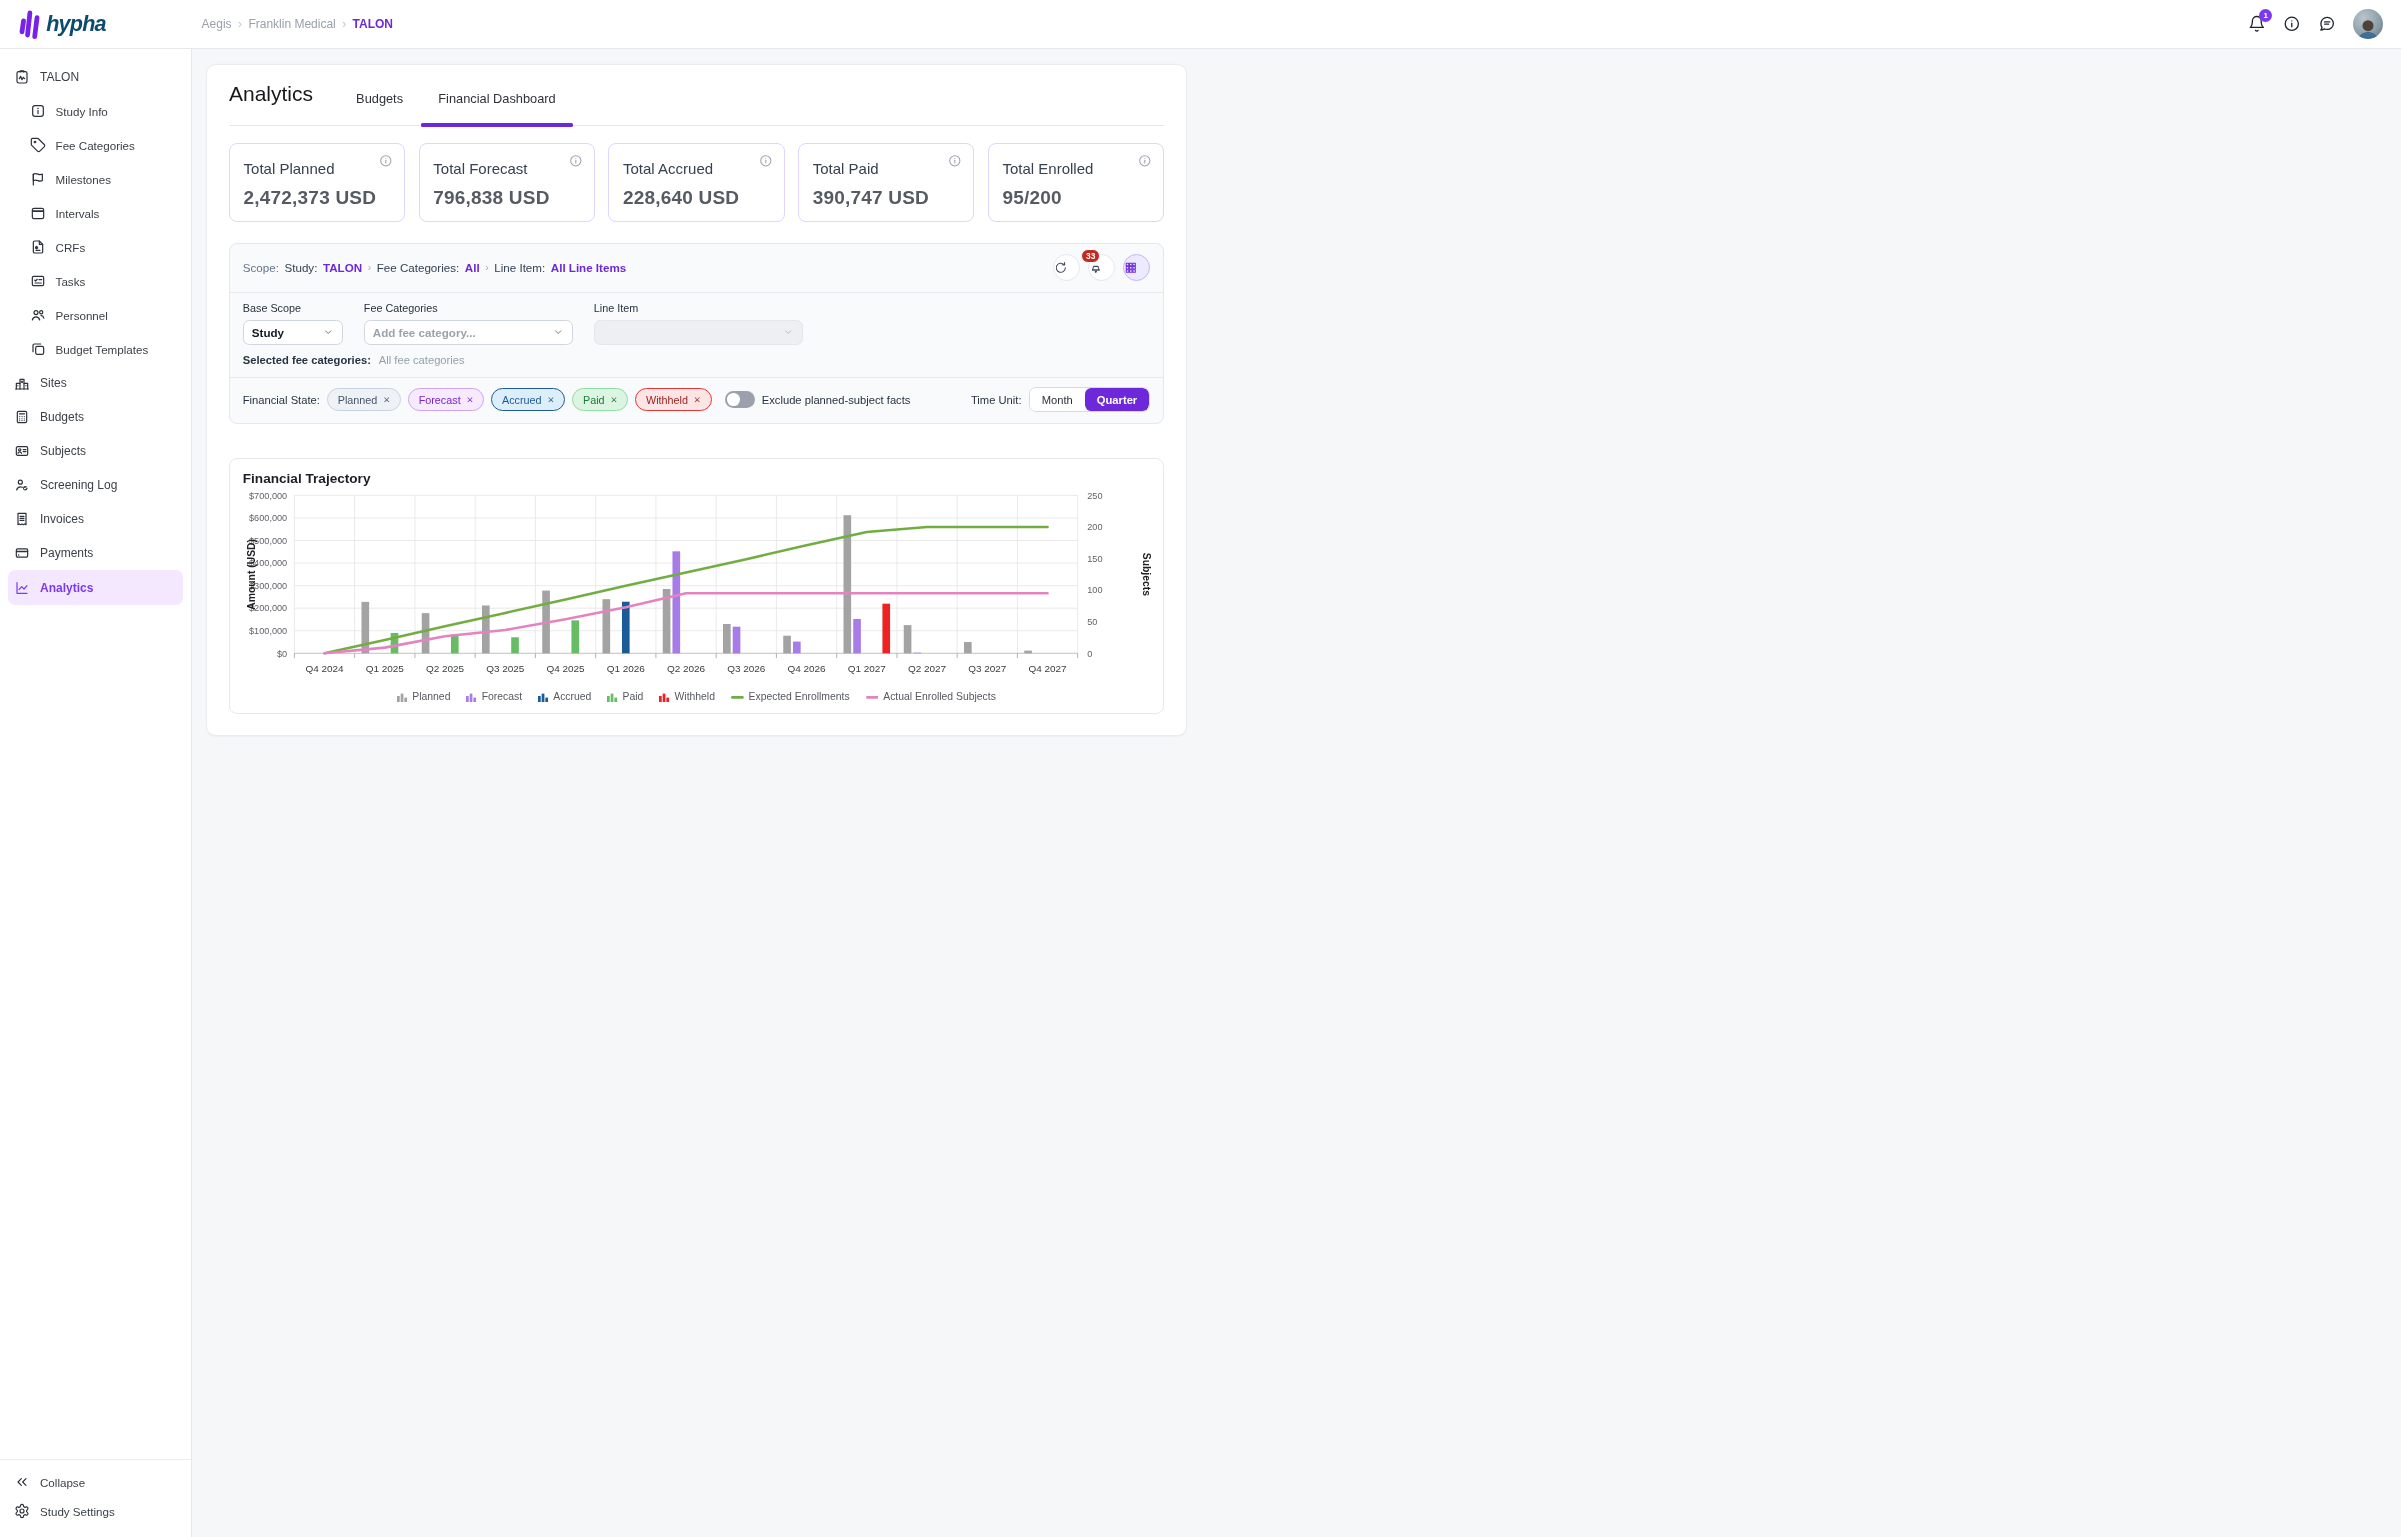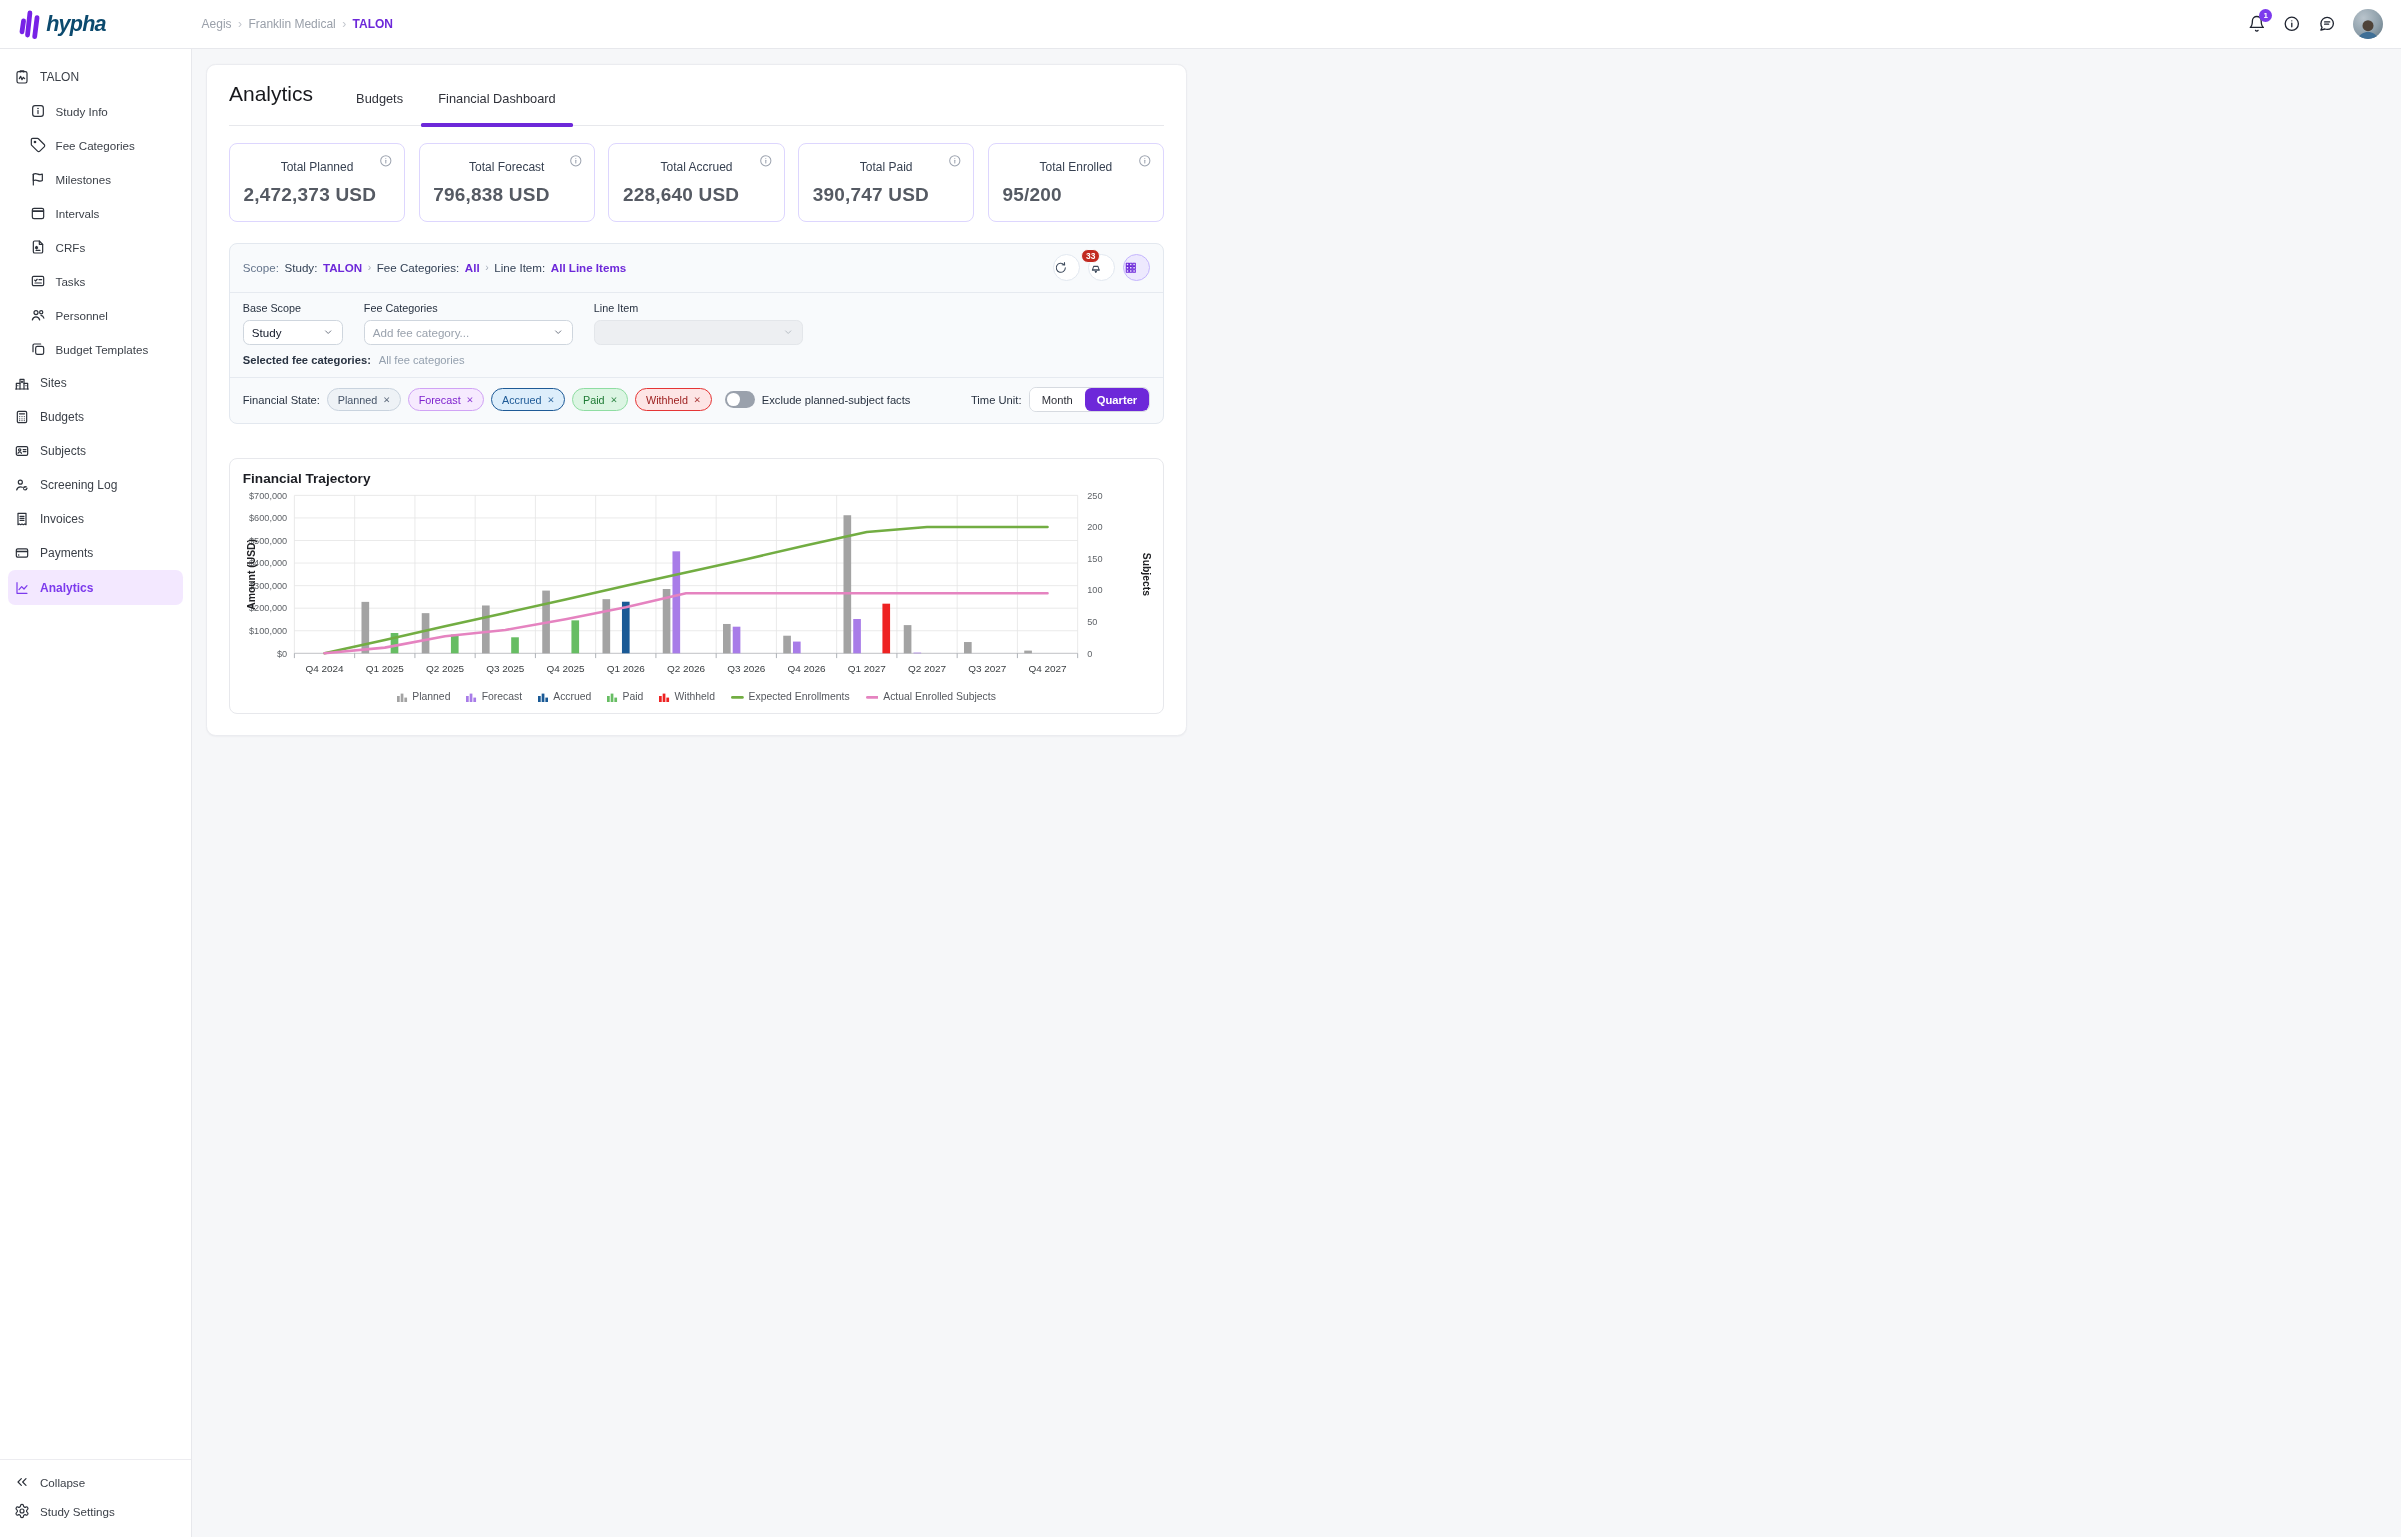--- a/index.html
+++ b/index.html
@@ -39,40 +39,40 @@
   .title-row { display:flex; align-items:flex-end; border-bottom:0.8px solid #e7e8ec; height:61px; }
   .page-title { font-size:21px; font-weight:500; color:#17181c; padding-bottom:19px; }
   .tabs { display:flex; margin-left:25.5px; }
   .tab { font-size:12.8px; color:#30323a; padding:0 17.6px 19px; cursor:pointer; position:relative; }
   .tab.active { font-weight:400; }
   .tab.active::after { content:""; position:absolute; left:0; right:0; bottom:-1.6px; height:3.2px; background:#6d28d9; border-radius:1.6px; }
 
   
   .stats { display:flex; gap:13.6px; margin-top:17px; }
   .stat-card { flex:1; background:#fff; border:0.8px solid #ddd6fe; border-radius:8px; height:79px; padding:12px 13.6px; position:relative; }
-  .stat-label { font-size:12px; color:#374151; margin-top:4px;text-align:center; }
+  .stat-label { font-size:15px; color:#374151; margin-top:4px; }
   .stat-value { font-size:19px; font-weight:bold; color:#555a63; margin-top:9.6px; letter-spacing:0.2px; }
   .stat-info { position:absolute; top:9.6px; right:11.2px; color:#9ca3af; width:13.6px; height:13.6px; }
   .stat-info svg { width:13.6px; height:13.6px; }
 
   
   .scope-card { margin-top:21px; background:#f8fafc; border:0.8px solid #e3e8ef; border-radius:8px; }
   .scope-row { display:flex; align-items:center; padding:10.4px 12.8px; font-size:11.6px; color:#334155; gap:5.6px; }
   .scope-prefix { color:#64748b; }
   .scope-val { color:#6d28d9; font-weight:bold; }
   .scope-sep { color:#a5adba; font-size:10.4px; }
   .scope-actions { margin-left:auto; display:flex; align-items:center; gap:8px; }
   .circ-btn { width:27px; height:27px; border-radius:50%; background:#fff; border:0.8px solid #e2e8f0; display:flex; align-items:center; justify-content:flex-start; color:#3d4a5c; cursor:pointer; position:relative; }
   .circ-btn svg { width:13.6px; height:13.6px; }
   .circ-btn.purple { background:#ede9fe; border-color:#c4b5fd; color:#6d28d9; }
   .badge-red { position:absolute; top:-6.4px; left:-8px; background:#c22a21; color:#fff; border:1.6px solid #f8fafc; font-size:8.4px; font-weight:bold; min-width:19px; height:13.6px; border-radius:7.2px; display:flex; align-items:center; justify-content:center; padding:0 3.2px; }
   .hr { height:0.8px; background:#e6eaf0; }
   .fields-row { display:flex; gap:21px; padding:9.6px 12.8px 3.2px; }
   .field label { display:block; font-size:10.8px; color:#283241; margin-bottom:5.6px; }
-  .control { height:25px; border:0.8px solid #cfd6de; border-radius:6.4px; background:#fff; display:flex; align-items:center; padding:0 8px; font-size:11.6px; color:#111827; cursor:pointer; }
+  .control { height:25px; border:0.8px solid #cfd6de; border-radius:6.4px; background:#fff; display:flex; align-items:center; padding:0 8px; font-size:11.6px; color:#111827; cursor:pointer;font-weight:bold; }
   .control .chev { margin-left:auto; color:#6b7280; width:10.4px; height:10.4px; }
   .control.placeholder { color:#9aa2ad; }
   .control.disabled { background:#edeff2; border-color:#e3e6ea; cursor:default; }
   .control.disabled .chev { color:#b4bac2; }
   .w-base { width:100px; } .w-fee { width:209px; } .w-line { width:209px; }
   .sel-row { padding:6.4px 12.8px 10.4px; font-size:11.2px; }
   .sel-label { color:#283241; font-weight:bold; }
   .sel-value { color:#94a0ae; margin-left:4.8px; }
   .state-row { display:flex; align-items:center; gap:7.2px; padding:9.6px 12.8px 11.2px; font-size:11.2px; color:#283241; }
   .chip { display:inline-flex; align-items:center; gap:5.6px; height:22.4px; padding:0 9.6px; border-radius:12px; font-size:10.8px; border:0.8px solid transparent; cursor:pointer; }

